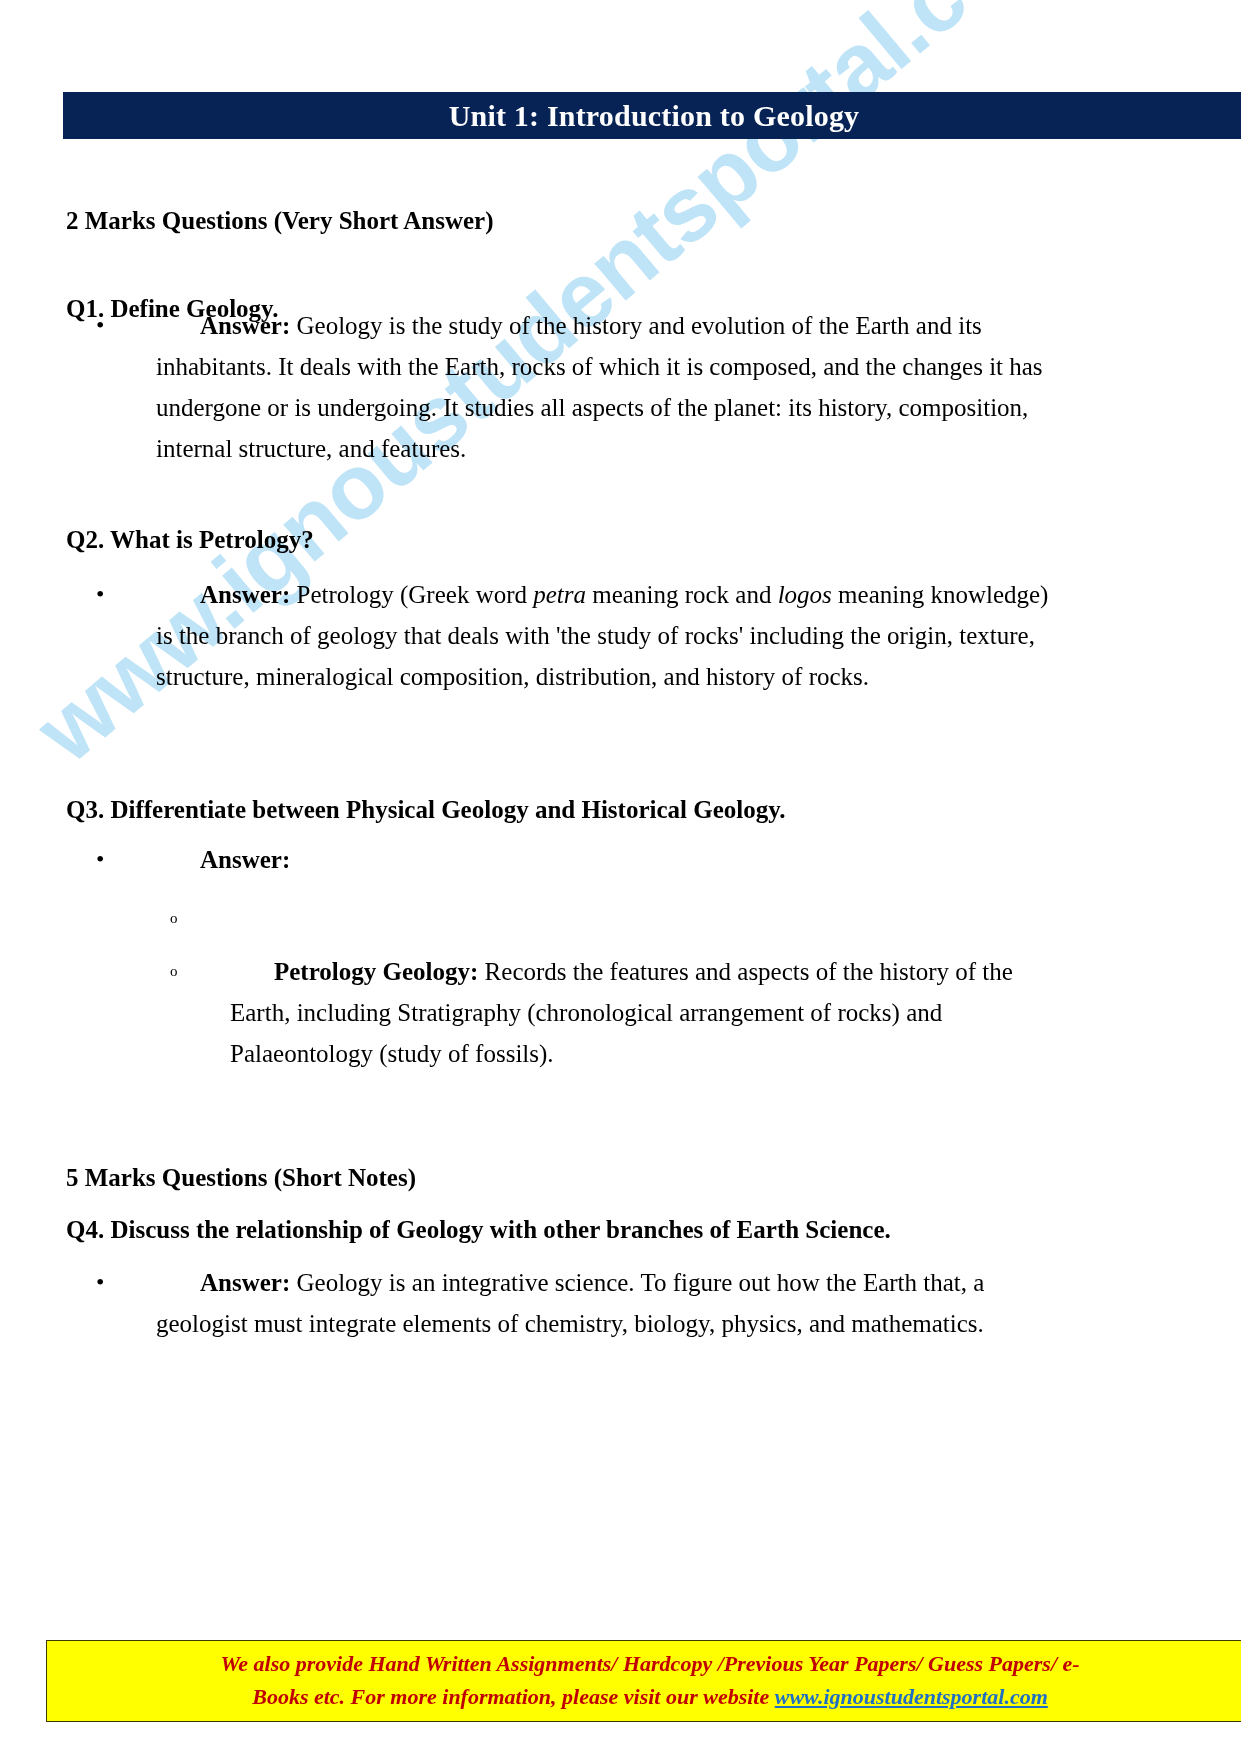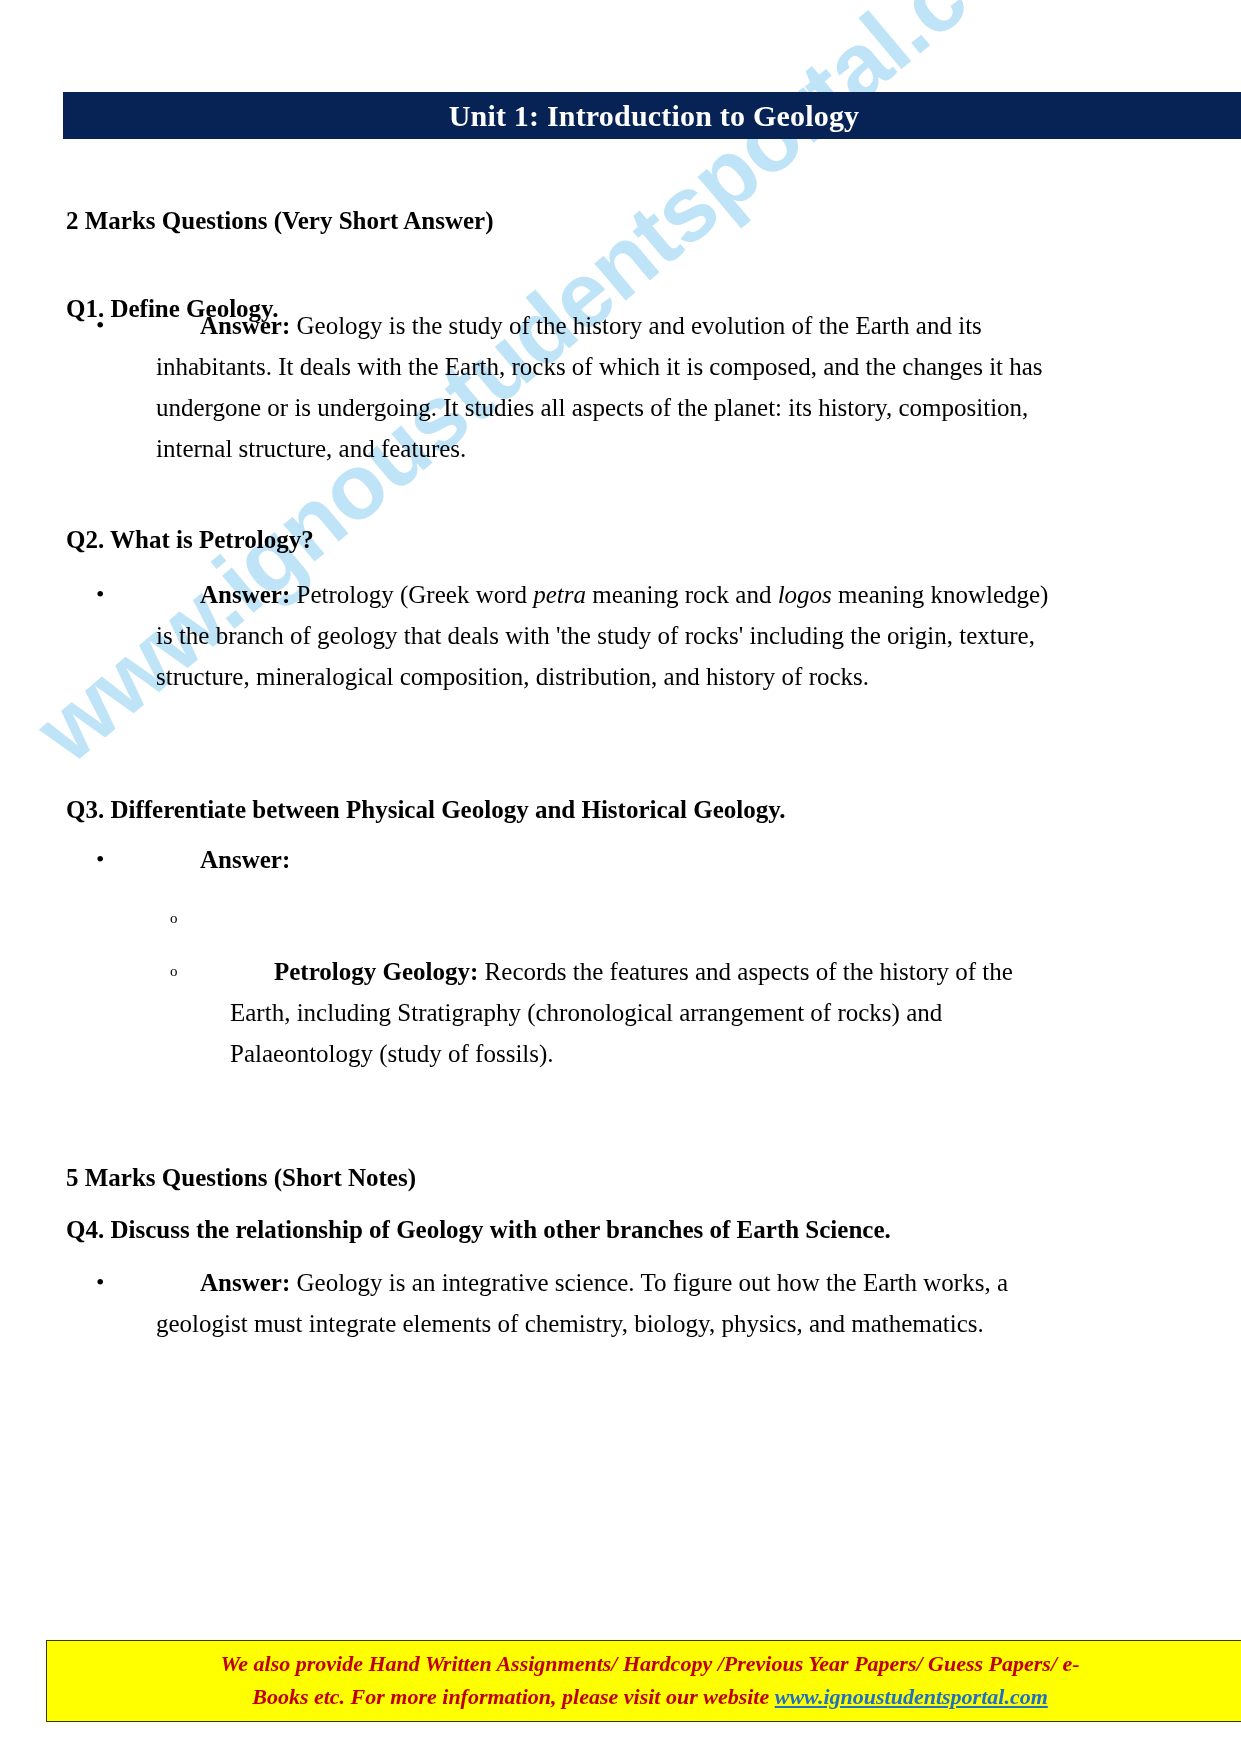--- a/index.html
+++ b/index.html
@@ -226,21 +226,21 @@
     </div>
 
     <div class="section-heading" style="top:1163px;">5 Marks Questions (Short Notes)</div>
 
     <div class="q-heading" style="top:1215px;">Q4. Discuss the relationship of Geology with other branches of Earth Science.</div>
 
     <div class="bullet-block" style="top:1262px;">
       <div class="bullet-row">
         <div class="bullet-marker level1">•</div>
         <div class="bullet-body">
-          <b>Answer:</b><span> Geology is an integrative science. To figure out how the Earth works, a geologist must integrate elements of chemistry, biology, physics, and mathematics.</span>
+          <b>Answer:</b><span> Geology is an integrative science. To figure out how the Earth that, a geologist must integrate elements of chemistry, biology, physics, and mathematics.</span>
         </div>
       </div>
     </div>
 
   </div>
 
   <div class="footer-banner">
     <div class="line">We also provide Hand Written Assignments/ Hardcopy /Previous Year Papers/ Guess Papers/ e-</div>
     <div class="line"><span>Books etc. For more information, please visit our website </span><span class="link">www.ignoustudentsportal.com</span></div>
   </div>

